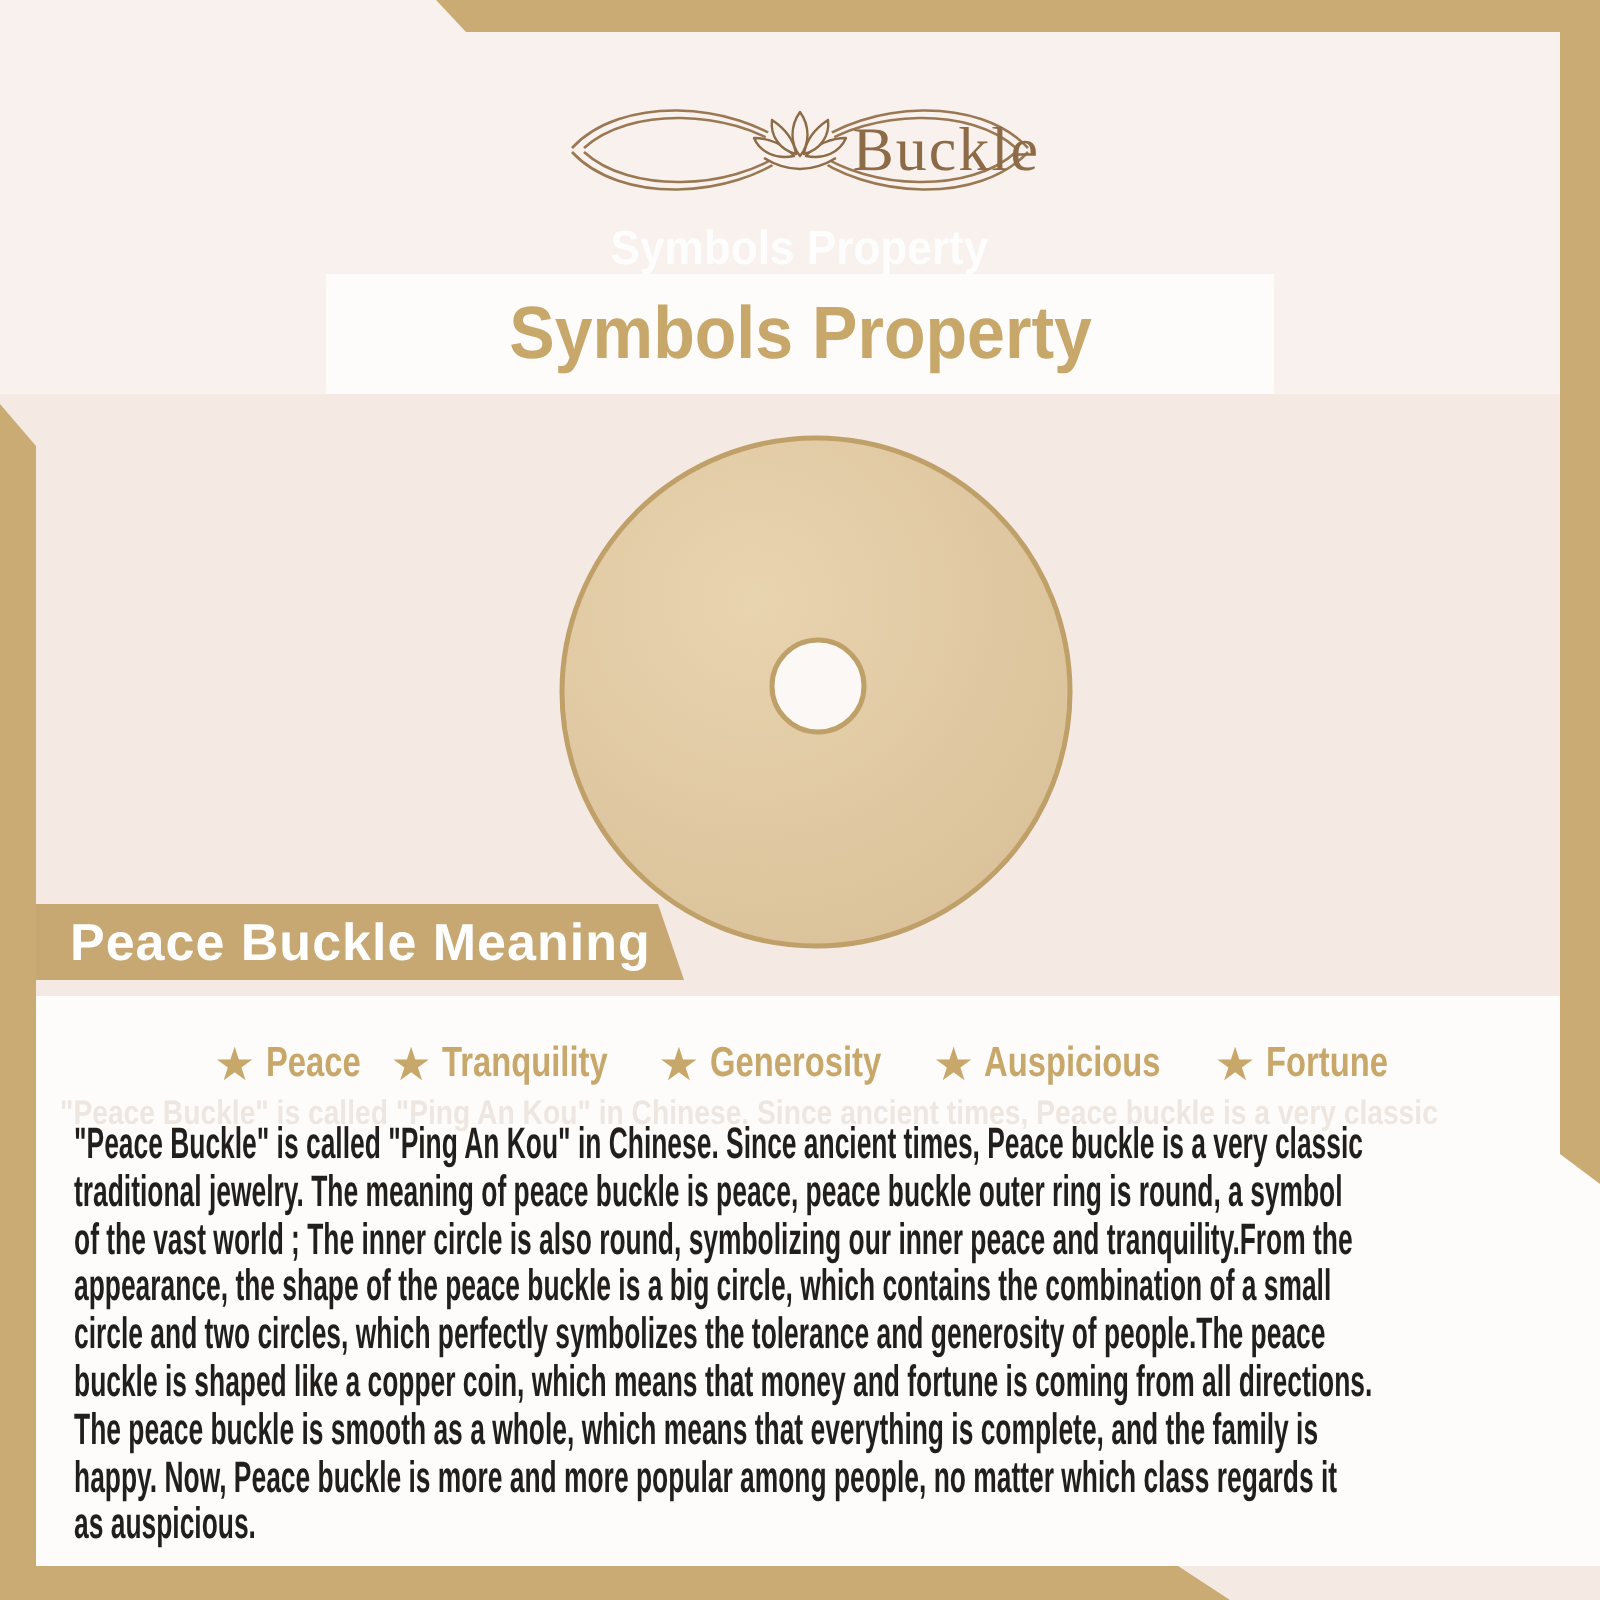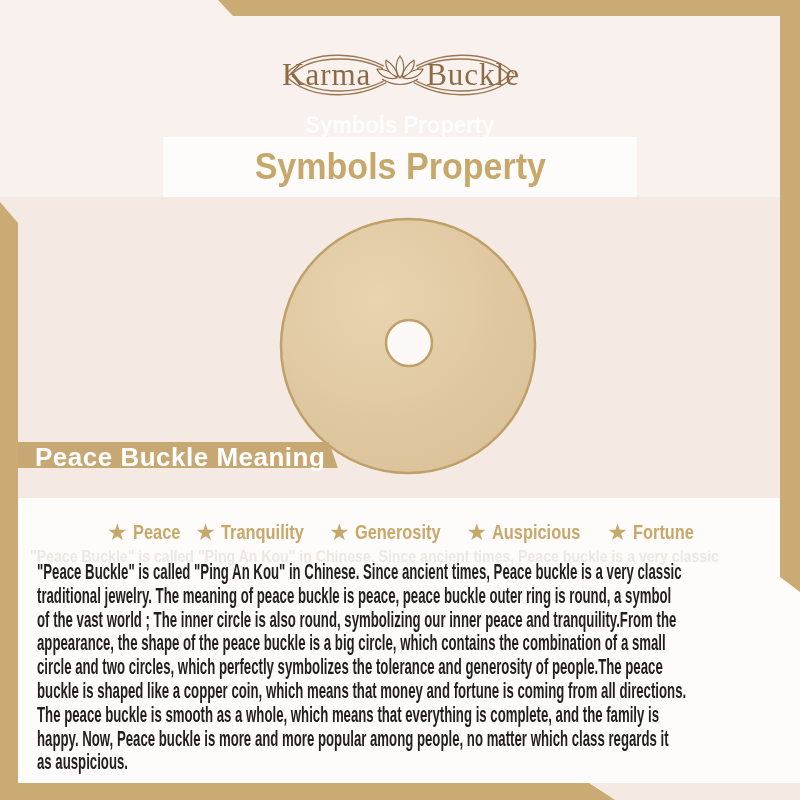--- a/index.html
+++ b/index.html
@@ -32,22 +32,22 @@
   
   .title-banner{position:absolute;left:163px;top:137px;width:474px;height:60px;background:var(--panel-white,#fdfcfa);
     display:flex;align-items:center;justify-content:center;z-index:2;}
   .title-text{font-size:37px;font-weight:bold;color:var(--gold,#c8a76b);white-space:nowrap;
     display:inline-block;transform:scaleX(.92);transform-origin:center;}
 
   
   .buckle{position:absolute;left:278px;top:216px;z-index:2;}
 
   
-  .section-banner{position:absolute;left:18px;top:442px;width:324px;height:26px;background:var(--banner-tan,#c7a873);
-    clip-path:polygon(0 0,311px 0,324px 38px,0 38px);z-index:4;display:flex;}
+  .section-banner{position:absolute;left:18px;top:452px;width:324px;height:38px;background:var(--banner-tan,#c7a873);
+    clip-path:polygon(0 0,311px 0,324px 38px,0 38px);z-index:4;display:flex;align-items:center;}
   .section-banner-text{padding-left:17px;font-size:26px;font-weight:bold;color:var(--banner-text,#ffffff);
     letter-spacing:.5px;white-space:nowrap;}
 
   
   .panel{position:absolute;left:18px;top:498px;width:782px;height:285px;background:var(--panel-white,#fdfcfa);z-index:3;}
 
   .keywords-row{position:absolute;left:0;top:22px;width:100%;display:flex;justify-content:center;gap:2px;}
   .kw{display:flex;align-items:center;gap:5px;}
   .kw-star{font-size:23px;color:var(--gold,#c8a76b);line-height:1;}
   .kw-label{font-size:21px;font-weight:bold;color:var(--gold,#c8a76b);display:inline-block;
@@ -86,21 +86,20 @@
       <g>
         <ellipse cx="120" cy="29" rx="18" ry="15" fill="var(--bg-top,#f8f1ed)" stroke="none"></ellipse>
         <path class="lotus" d="M117,34 C108,36 100,32 97,25 C104,25 112,28 117,34 Z"></path>
         <path class="lotus" d="M123,34 C132,36 140,32 143,25 C136,25 128,28 123,34 Z"></path>
         <path class="lotus" d="M118,33 C110,31 105,24 106,16 C112,20 117,26 118,33 Z"></path>
         <path class="lotus" d="M122,33 C130,31 135,24 134,16 C128,20 123,26 122,33 Z"></path>
         <path class="lotus" d="M120,12 C125,19 125,28 120,34 C115,28 115,19 120,12 Z"></path>
         <path d="M102,35 Q120,46 138,35" fill="none" stroke="#8e6b47" stroke-width="1.2"></path>
       </g>
     </svg>
-    <span class="logo-text logo-left">Karma</span>
     <span class="logo-text logo-right">Buckle</span>
   </div>
 
   <div class="title-ghost">
     <span>Symbols Property</span>
   </div>
 
   <div class="title-banner">
     <span class="title-text">Symbols Property</span>
   </div>

